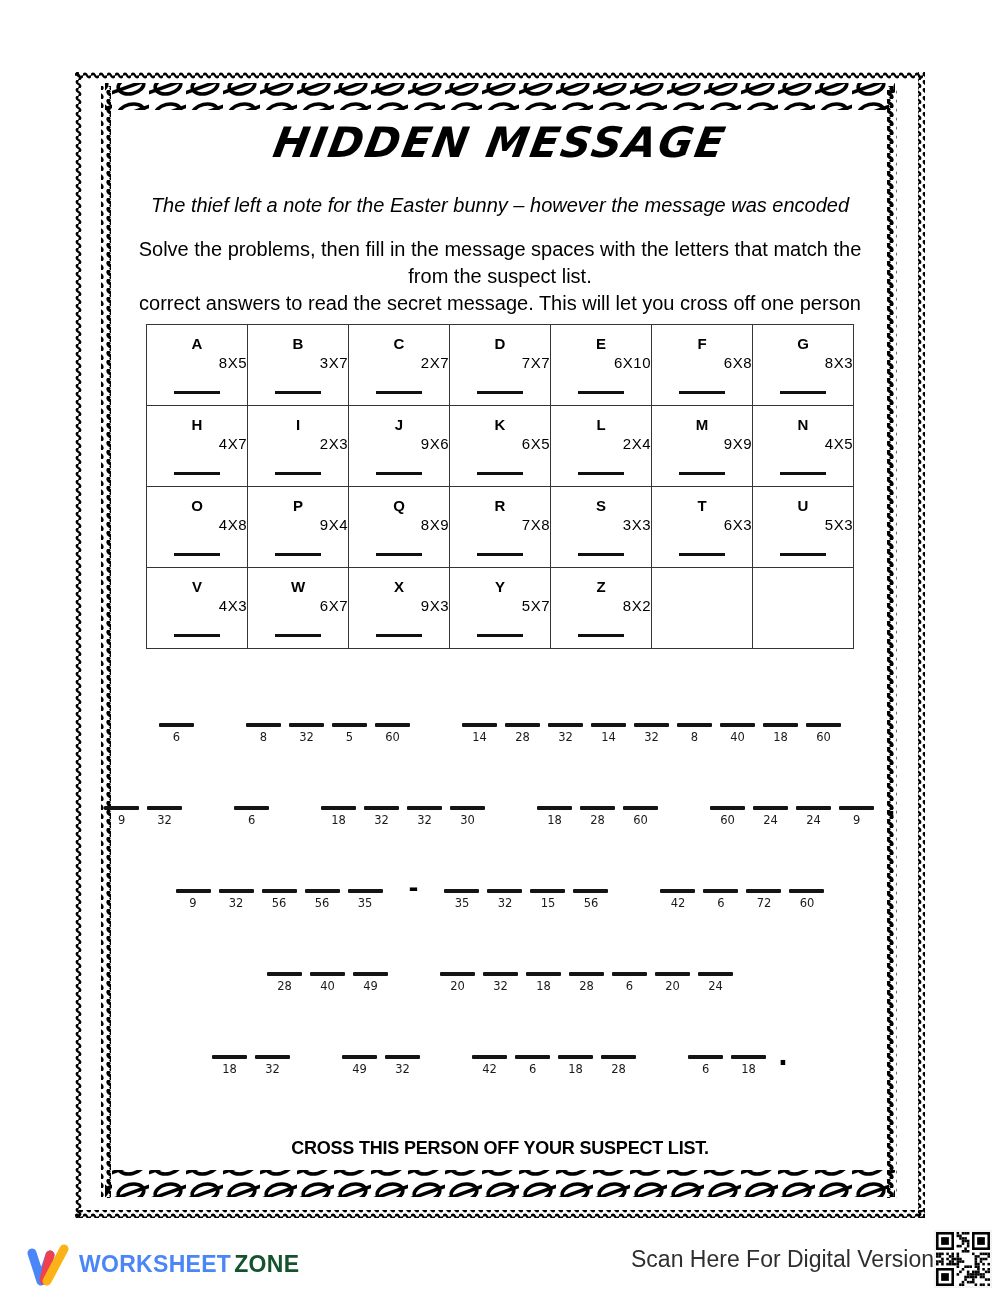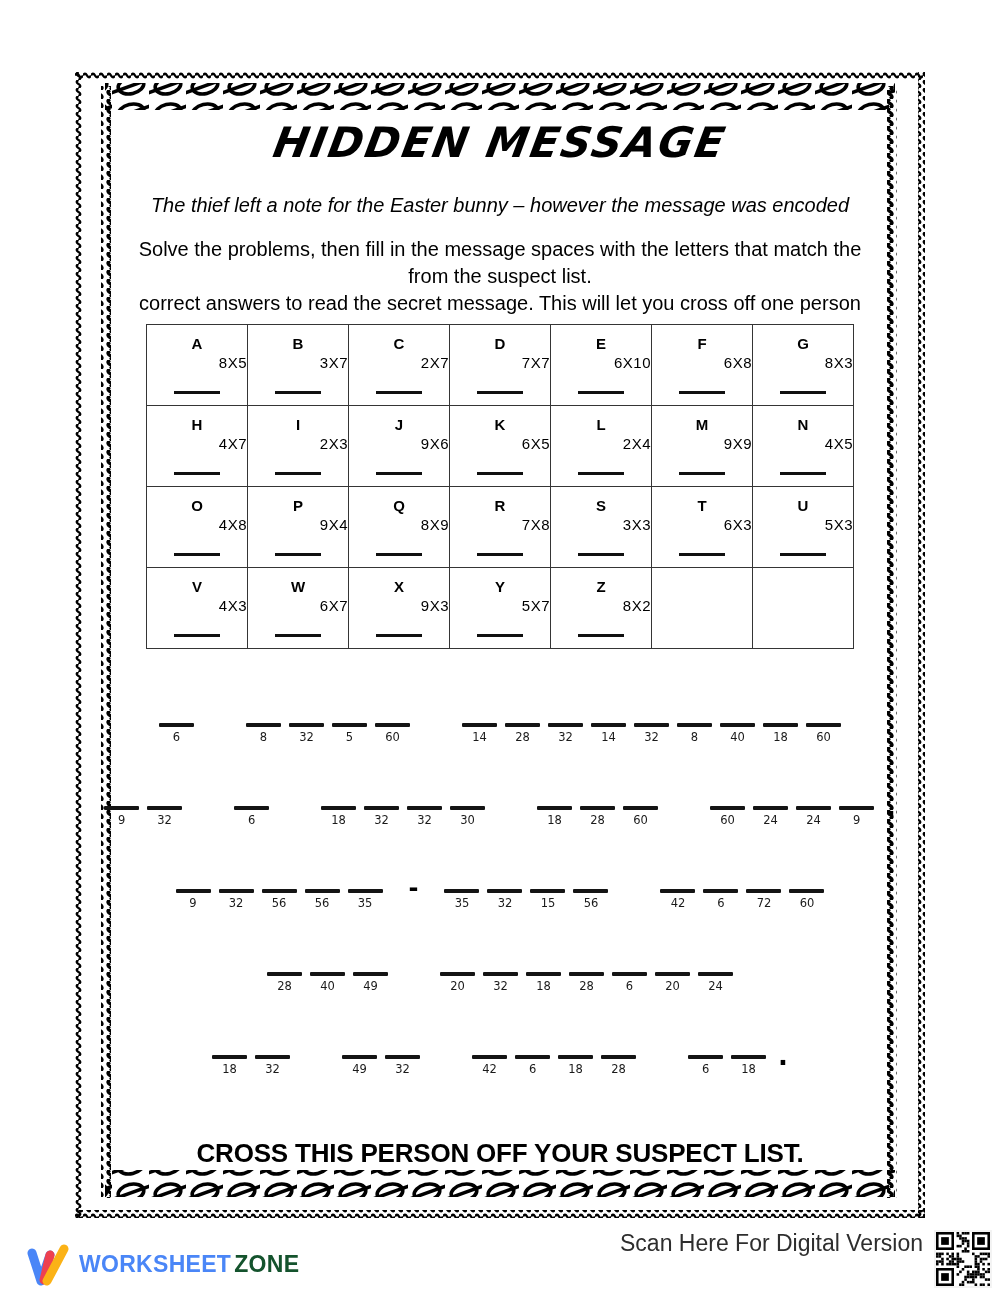--- a/index.html
+++ b/index.html
@@ -36,27 +36,27 @@
   .word  { display:flex; gap:8px; }
   .blank { width:35px; }
   .bar   { height:4px; background:#141414; border-radius:1px; }
   .num   { text-align:center; font-size:11.5px; margin-top:3px;
            font-family:"DejaVu Sans", sans-serif; color:#1a1a1a; }
   .punct { font-family:"DejaVu Sans", sans-serif; font-weight:bold; position:relative; }
   .punct.period { font-size:26px; line-height:8px; margin-left:-40px; top:-3px; }
   .punct.dash   { font-size:24px; line-height:12px; margin:0 -26px; top:-7px; }
 
   .closing { margin-top:36px; text-align:center; font-weight:bold;
-             font-size:26px; letter-spacing:-0.2px; }
+             font-size:18px; letter-spacing:-0.2px; }
 
   
   .footer { position:absolute; left:0; right:0; top:1228px; height:66px; }
   .logo { position:absolute; left:26px; top:12px; display:flex; align-items:center; gap:9px; }
   .logo-text { font-size:23px; font-weight:bold; letter-spacing:0.3px; display:flex; gap:3px; }
-  .scan { position:absolute; right:8px; top:2px; display:flex; align-items:flex-start; gap:11px; }
+  .scan { position:absolute; right:8px; top:2px; display:flex; align-items:center; }
   .scan-text { font-size:23px; color:#2e2e2e; }
   .qr-wrap { width:58px; height:58px; background:#f3f3f3; padding:2px; }
 </style>
 </head>
 <body>
 
 <div class="frame">
   <svg class="border-svg" width="850" height="1146" viewBox="0 0 850 1146">
     <defs>
       <pattern id="wavH" width="8" height="7" patternUnits="userSpaceOnUse">

